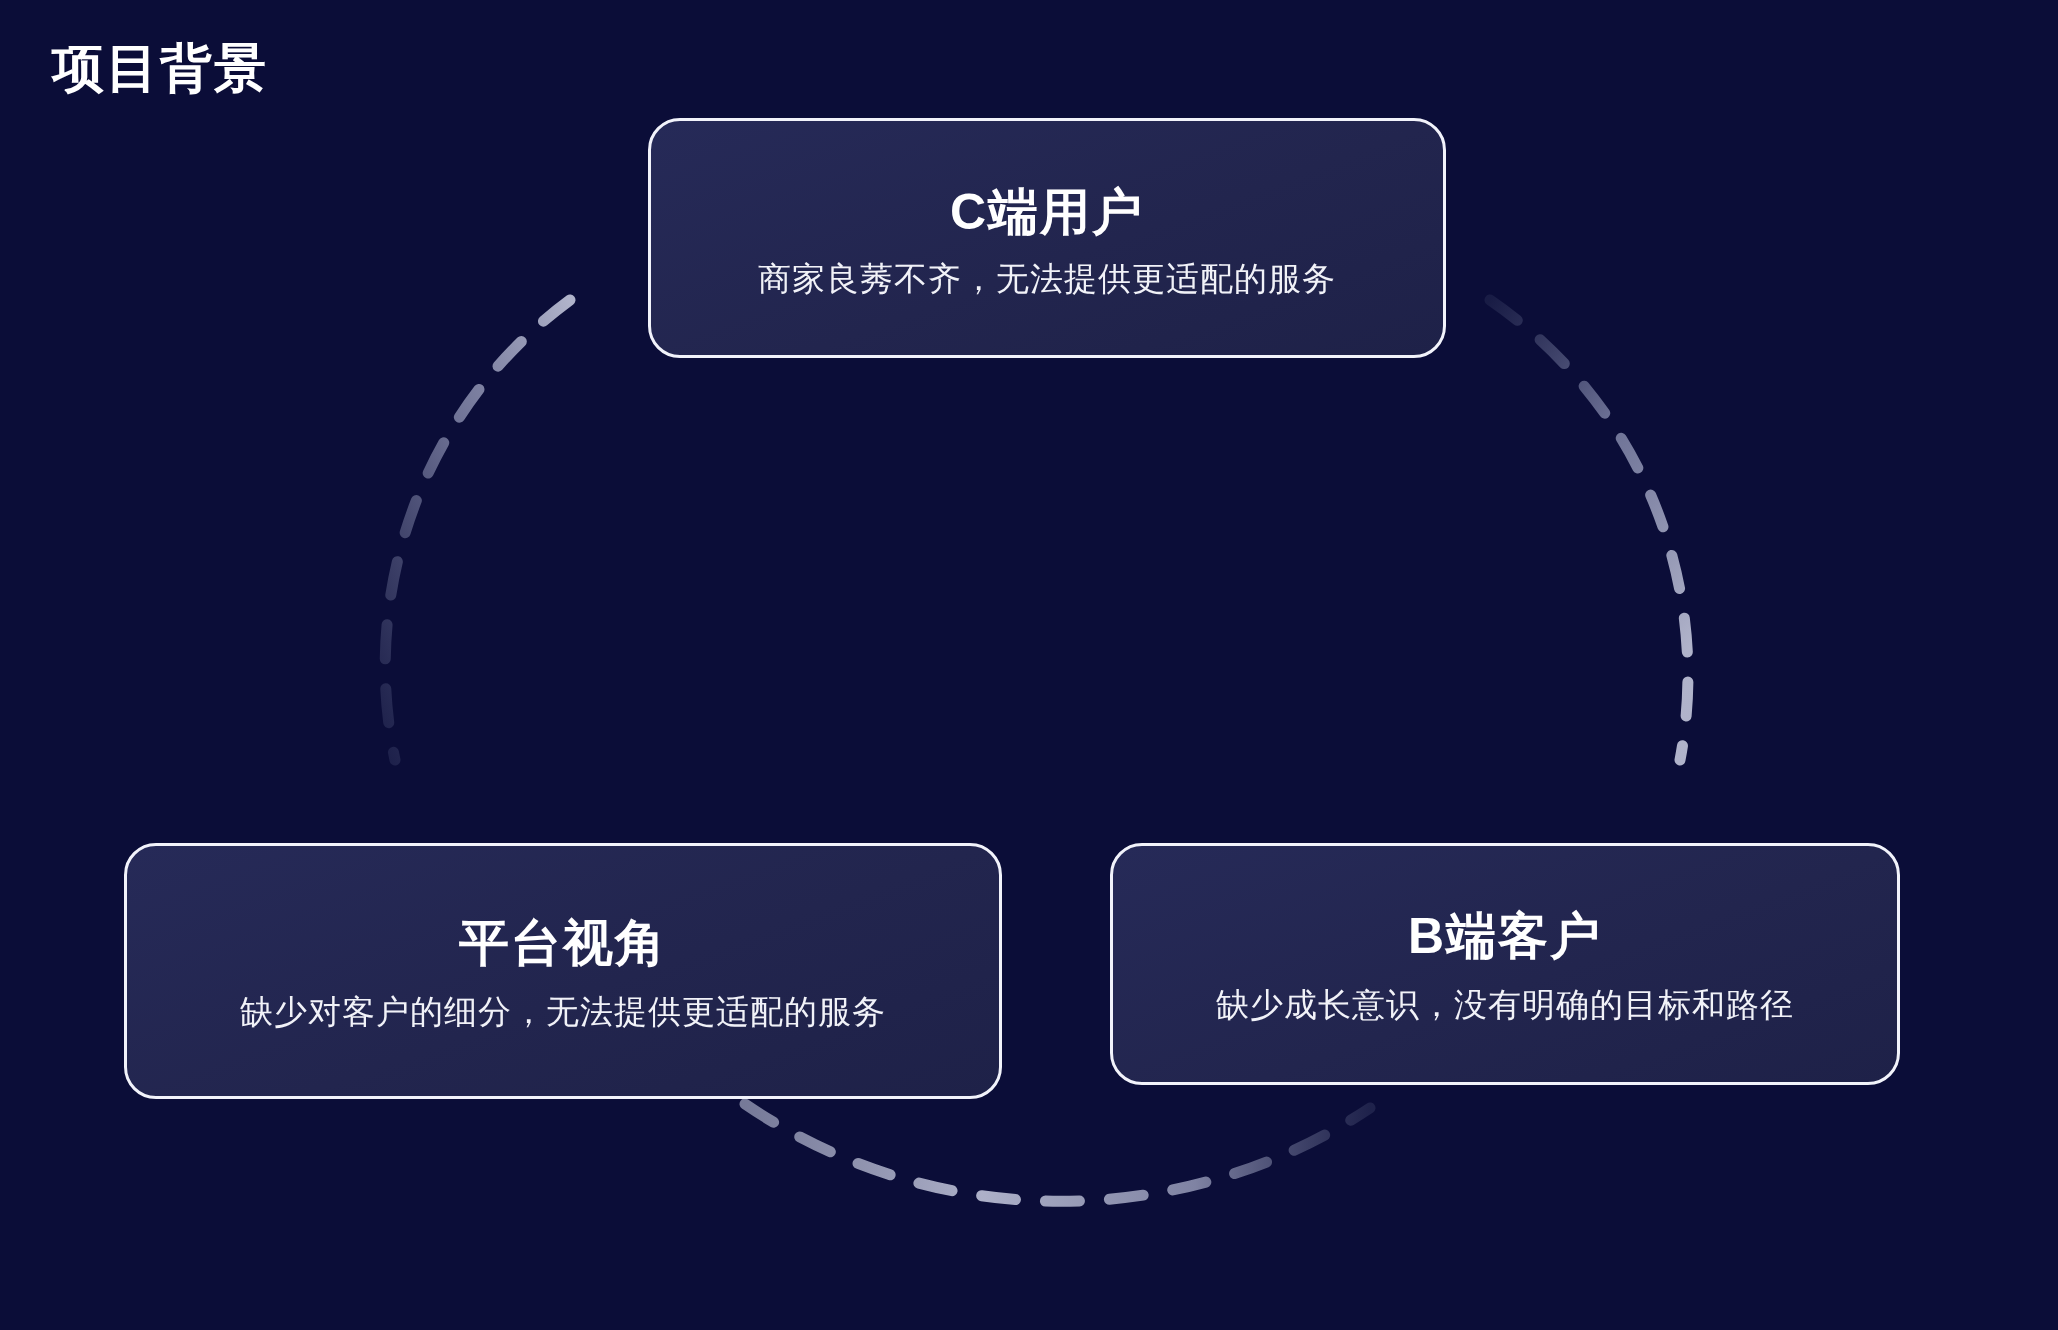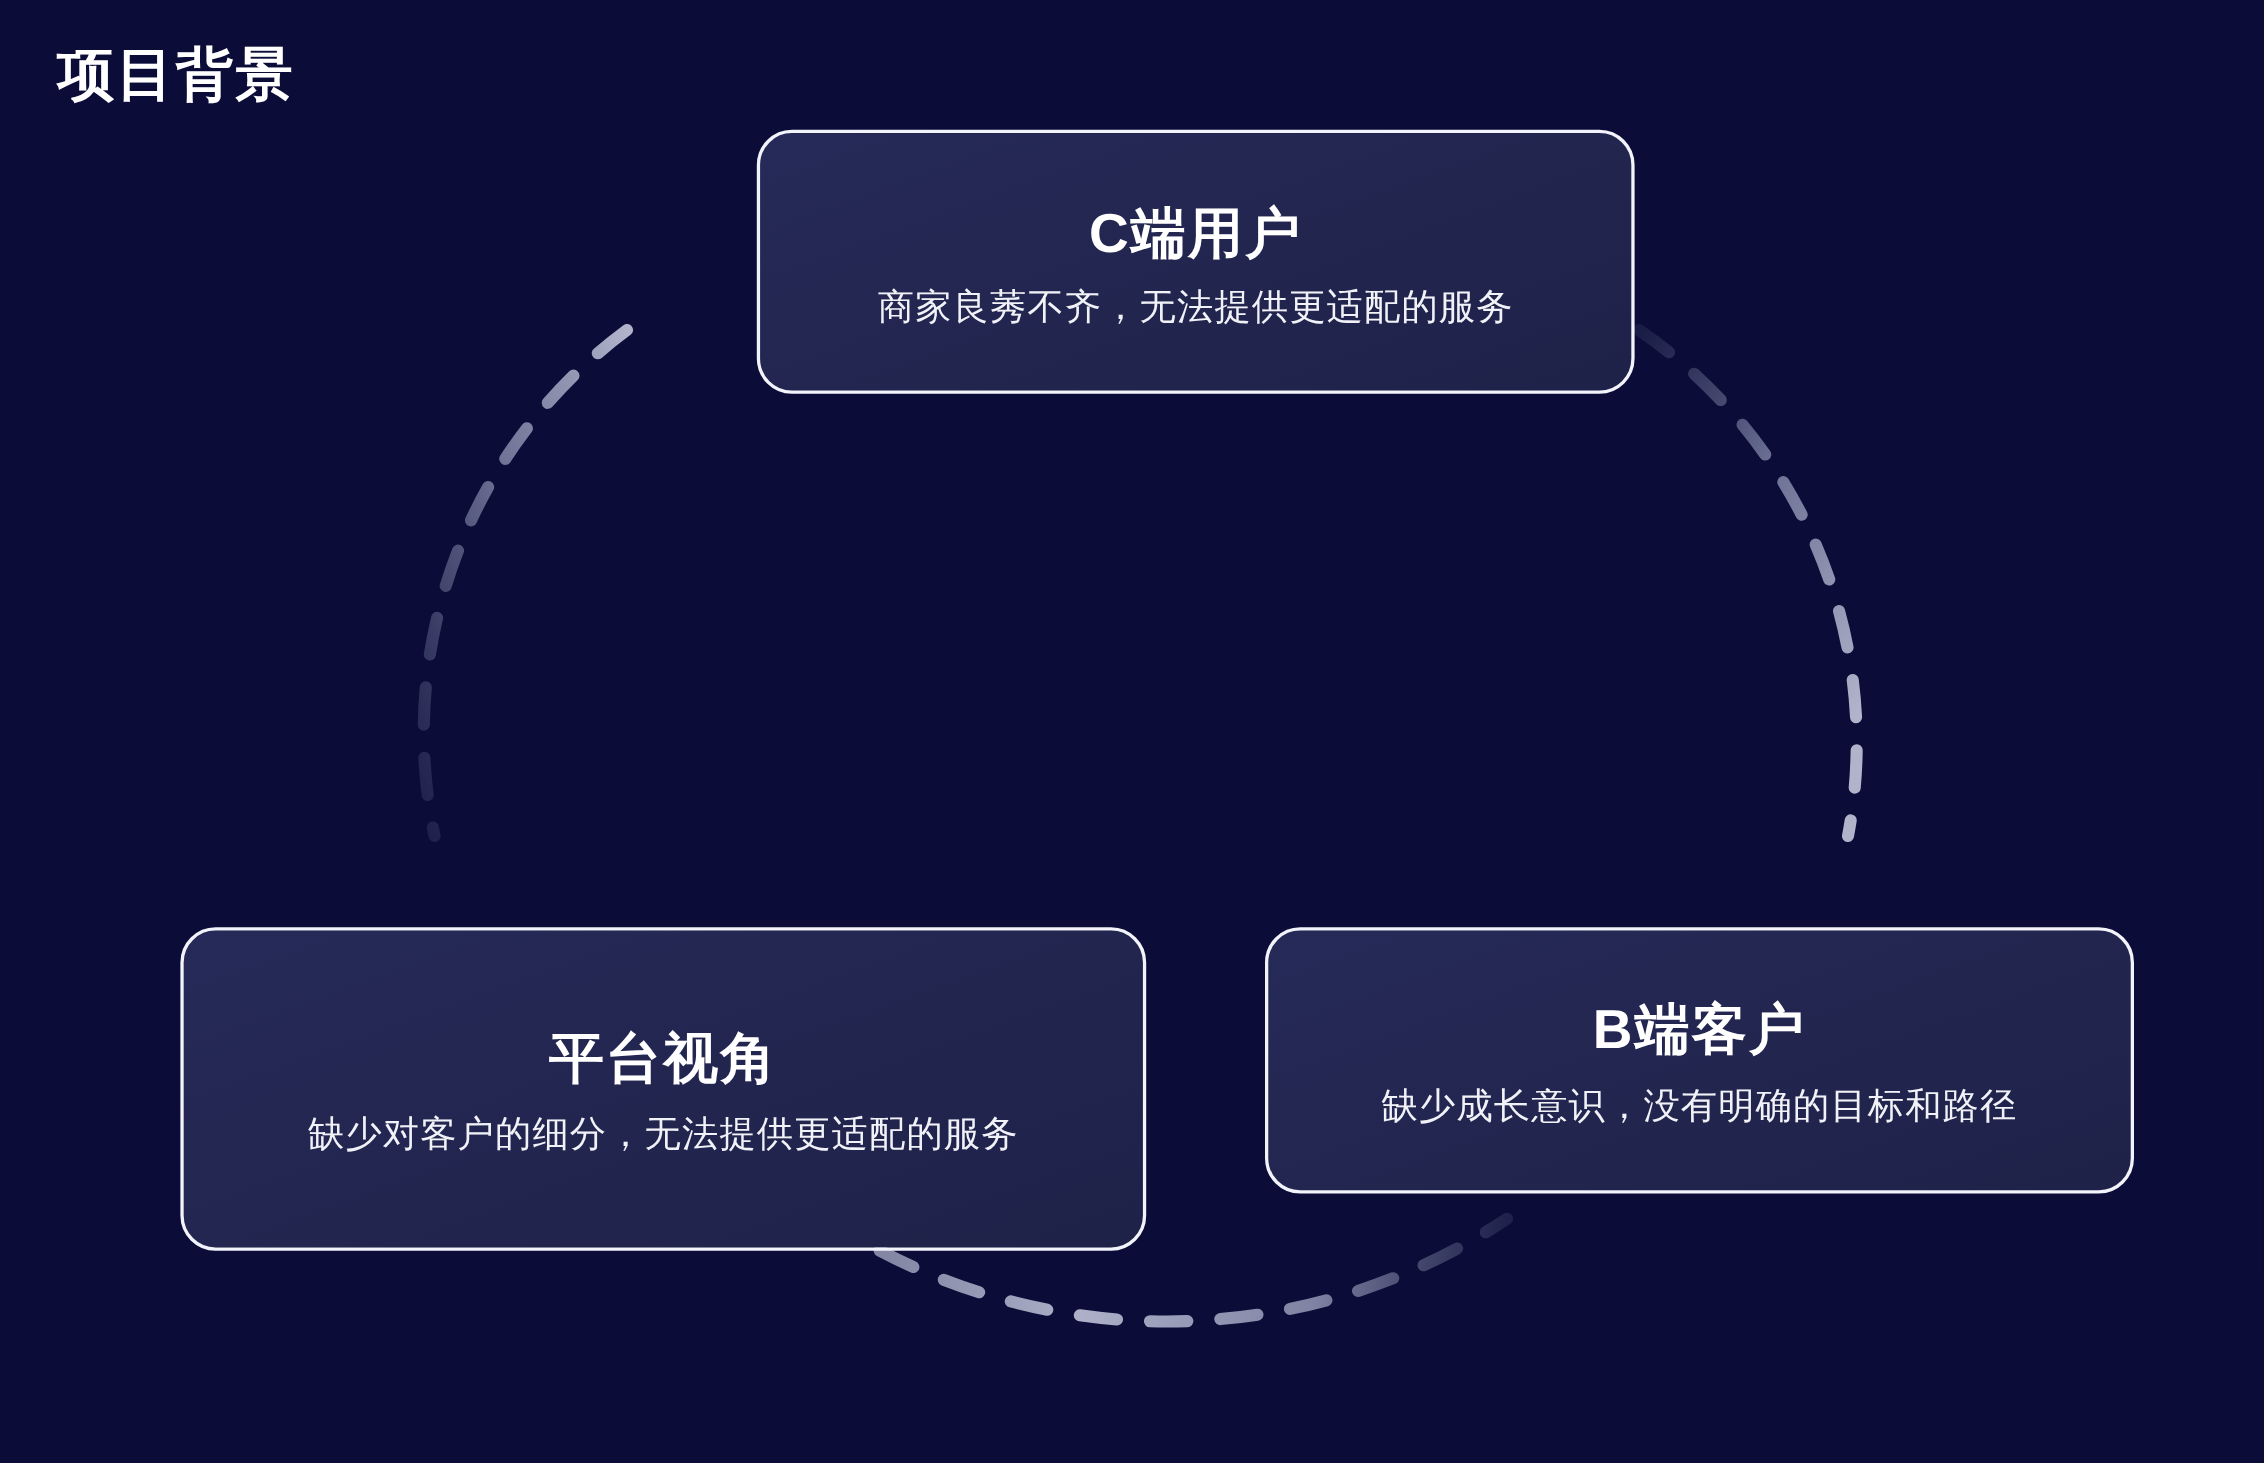--- a/index.html
+++ b/index.html
@@ -81,21 +81,20 @@
   .card {
     position: absolute;
     box-sizing: border-box;
     border: 3px solid #f2f3fb;
     border-radius: 32px;
     background: linear-gradient(160deg, #262a58 0%, #22254e 55%, #1e2148 100%);
     display: flex;
     flex-direction: column;
     align-items: center;
     justify-content: center;
-    margin-left: 40px;
   }
   .card-title {
     font-size: 50px;
     font-weight: bold;
     color: #ffffff;
     letter-spacing: 2px;
     white-space: nowrap;
     line-height: 1.2;
   }
   .card-desc {
@@ -113,21 +112,21 @@
     width: 798px;
     height: 240px;
     padding-top: 6px;
   }
   #card-top .card-title { margin-bottom: 16px; }
 
   #card-bottom-left {
     left: 124px;
     top: 843px;
     width: 878px;
-    height: 294px;
+    height: 256px;
     padding-top: 4px;
   }
   #card-bottom-left .card-title { margin-bottom: 18px; }
 
   #card-bottom-right {
     left: 1110px;
     top: 843px;
     width: 790px;
     height: 242px;
     padding-top: 4px;

